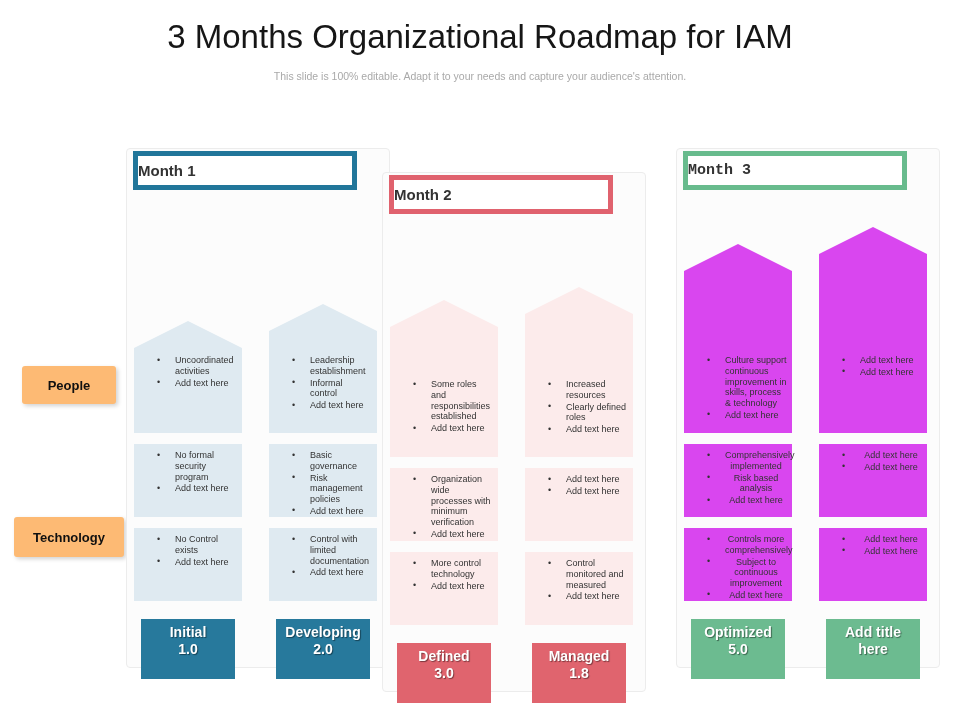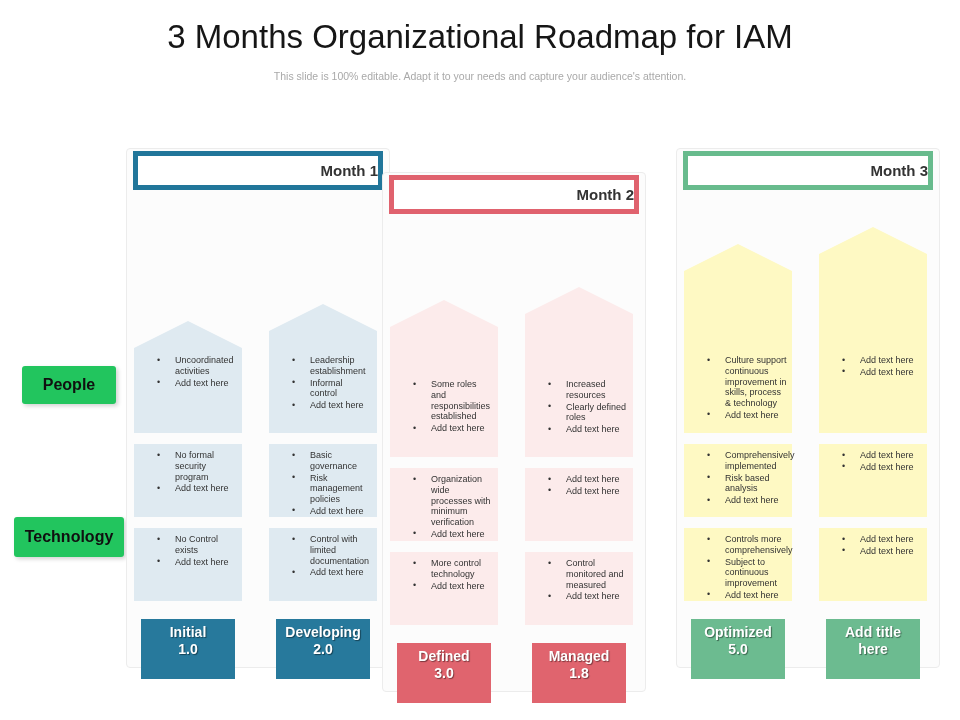--- a/index.html
+++ b/index.html
@@ -3,44 +3,44 @@
 <meta charset="utf-8">
 <style>
   html,body{margin:0;padding:0;background:#fff;}
   .slide{position:relative;width:960px;height:720px;background:#fff;overflow:hidden;
          font-family:"Liberation Sans",sans-serif;}
   .title{position:absolute;top:18px;left:0;width:100%;text-align:center;
          font-size:33px;font-weight:400;color:#161616;}
   .subtitle{position:absolute;top:70px;left:0;width:100%;text-align:center;
          font-size:10.5px;color:#a9a9a9;}
   
-  .row-label{position:absolute;background:#22c55e;border-radius:3px;
-         box-shadow:2px 2px 4px rgba(0,0,0,0.18);font-weight:bold;font-size:16px;color:#101010;
+  .row-label{position:absolute;background:#fdba74;border-radius:3px;
+         box-shadow:2px 2px 4px rgba(0,0,0,0.18);font-weight:bold;font-size:13px;color:#101010;
          display:flex;align-items:center;justify-content:center;}
   #lbl-people{left:22px;top:366px;width:94px;height:38px;}
   #lbl-process{left:22px;top:457px;width:94px;height:38px;}
   #lbl-technology{left:14px;top:517px;width:110px;height:40px;}
   
   .panel{position:absolute;top:148px;width:264px;height:520px;background:#fcfcfc;
          border:1px solid #ececec;border-radius:4px;box-sizing:border-box;}
   #panel-1{left:126px;} #panel-2{left:382px;margin-top:24px;} #panel-3{left:676px;}
-  .month-header{position:absolute;left:6px;top:2px;width:250px;height:39px;background:#fff;
+  .month-header{position:absolute;left:6px;top:2px;width:224px;height:39px;background:#fff;
          border:5px solid #999;box-sizing:border-box;display:flex;align-items:center;
-         justify-content:flex-end;font-weight:bold;font-size:15px;color:#333;}
+         justify-content:flex-start;font-weight:bold;font-size:15px;color:#333;}
   .m1 .month-header{border-color:#21769a;}
   .m2 .month-header{border-color:#e0626e;}
-  .m3 .month-header{border-color:#68bb8d;}
+  .m3 .month-header{border-color:#68bb8d;font-family:Liberation Mono, monospace;}
   
   .col{position:absolute;top:0;width:108px;height:520px;}
   .colA{left:7px;} .colB{left:142px;}
   .arrow{position:absolute;left:0;width:108px;
          clip-path:polygon(50% 0,100% 27px,100% 100%,0 100%,0 27px);}
   .m1 .arrow,.m1 .body{background:#dfeaf1;}
   .m2 .arrow,.m2 .body{background:#fcebeb;}
-  .m3 .arrow,.m3 .body{background:#fef9c3;}
+  .m3 .arrow,.m3 .body{background:#d946ef;text-align:center;}
   .blk{position:absolute;left:0;width:108px;margin:0;padding:6px 5px 0 14px;list-style:none;
          box-sizing:border-box;}
   .people-blk{top:200px;height:84px;}
   .process-blk{top:295px;height:73px;}
   .tech-blk{top:379px;height:73px;}
   .blk li{position:relative;padding-left:27px;font-size:9px;line-height:10.8px;
          color:#333;margin:0 0 1px 0;}
   .blk li::before{content:"\2022";position:absolute;left:9px;top:-0.5px;font-size:9px;color:#333;}
   .btn{position:absolute;left:7px;top:470px;width:94px;height:60px;color:#fff;font-weight:bold;
          font-size:14px;line-height:17px;text-align:center;padding-top:5px;box-sizing:border-box;

